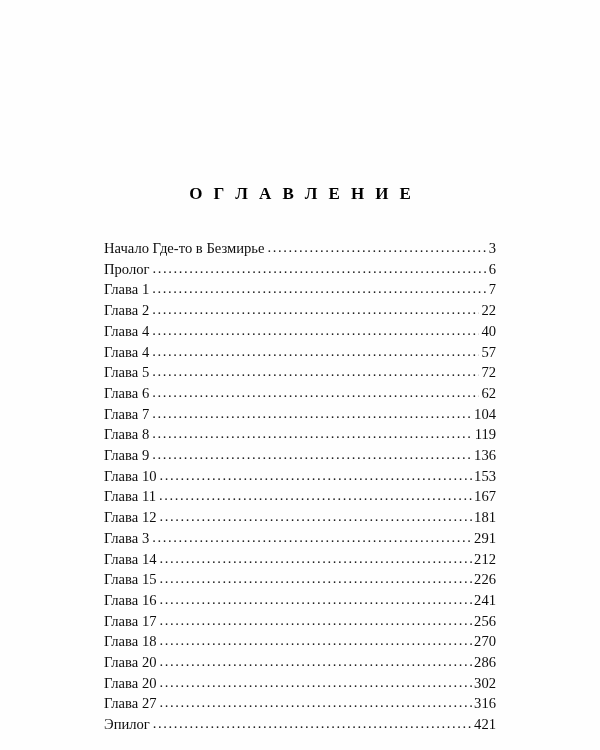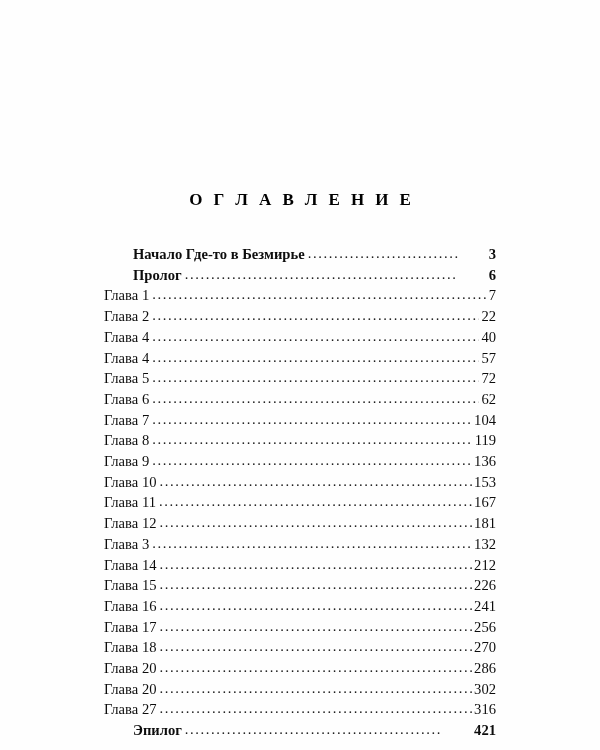--- a/index.html
+++ b/index.html
@@ -17,21 +17,21 @@
   .page {
     position: relative;
     width: 600px;
     height: 750px;
     background: #fefefe;
     box-sizing: border-box;
   }
   .toc-block {
     position: absolute;
     left: 104px;
-    top: 190px;
+    top: 184px;
     width: 392px;
   }
   .toc-title {
     text-align: center;
     font-family: "Liberation Serif", serif;
     font-size: 17px;
     font-weight: bold;
     letter-spacing: 3.4px;
     text-indent: 3.4px;
     color: #000000;
@@ -45,22 +45,21 @@
   .toc-entry {
     display: flex;
     align-items: baseline;
     font-size: 14.6px;
     line-height: 20.7px;
     color: #0d0d0d;
     white-space: nowrap;
   }
   .toc-entry.bold .entry-label,
   .toc-entry.bold .entry-page {
-    font-weight: bold;
-    margin-left: 29px;
+    font-weight: normal;
   }
   .entry-label {
     flex: 0 0 auto;
     padding-right: 2px;
   }
   .entry-dots {
     flex: 1 1 auto;
     overflow: hidden;
     white-space: nowrap;
     font-size: 14.6px;
@@ -148,21 +147,21 @@
           <span class="entry-page">167</span>
         </li>
         <li class="toc-entry">
           <span class="entry-label">Глава 12</span>
           <span class="entry-dots">...........................................................................................................</span>
           <span class="entry-page">181</span>
         </li>
         <li class="toc-entry">
           <span class="entry-label">Глава 3</span>
           <span class="entry-dots">...........................................................................................................</span>
-          <span class="entry-page">132</span>
+          <span class="entry-page">291</span>
         </li>
         <li class="toc-entry">
           <span class="entry-label">Глава 14</span>
           <span class="entry-dots">...........................................................................................................</span>
           <span class="entry-page">212</span>
         </li>
         <li class="toc-entry">
           <span class="entry-label">Глава 15</span>
           <span class="entry-dots">...........................................................................................................</span>
           <span class="entry-page">226</span>

